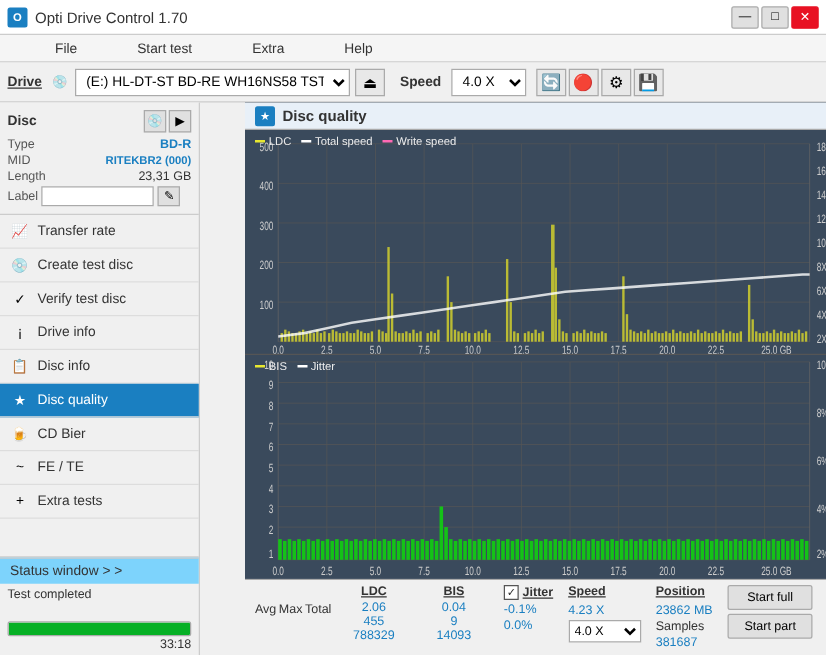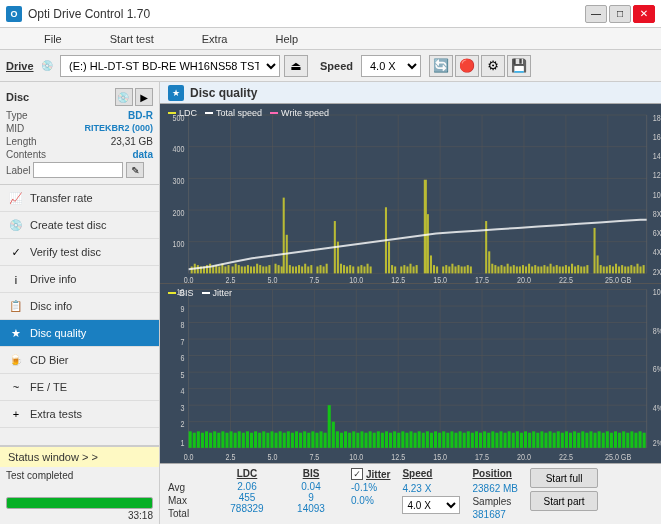--- a/index.html
+++ b/index.html
@@ -22,21 +22,21 @@
     .drive-toolbar { background: #f0f0f0; border-bottom: 1px solid #ccc; display: flex; align-items: center; padding: 3px 6px; height: 32px; gap: 4px; }
     .drive-label { font-size: 11px; font-weight: bold; color: #333; margin-right: 4px; text-decoration: underline; }
     .drive-select { height: 22px; border: 1px solid #aaa; background: white; font-size: 11px; padding: 0 4px; flex: 1; max-width: 220px; }
     .eject-btn { width: 24px; height: 22px; border: 1px solid #aaa; background: #e8e8e8; cursor: pointer; display: flex; align-items: center; justify-content: center; font-size: 12px; }
     .speed-label { font-size: 11px; font-weight: bold; color: #333; margin-left: 8px; margin-right: 4px; }
     .speed-select { height: 22px; border: 1px solid #aaa; background: white; font-size: 11px; padding: 0 4px; width: 60px; }
     .toolbar-icons { display: flex; gap: 2px; margin-left: 4px; }
     .toolbar-icon-btn { width: 24px; height: 22px; border: 1px solid #aaa; background: #e8e8e8; cursor: pointer; display: flex; align-items: center; justify-content: center; font-size: 13px; }
     
     
-    .main-layout { display: flex; height: calc(524px - 28px - 22px - 32px); }
+    .main-layout { display: flex; height: calc(524px - 28px - 22px - 32px); gap: 36px; }
     
     
     .sidebar { width: 160px; background: #f0f0f0; border-right: 1px solid #ccc; display: flex; flex-direction: column; flex-shrink: 0; }
     
     
     .disc-panel { padding: 6px; border-bottom: 1px solid #ccc; }
     .disc-header { display: flex; align-items: center; justify-content: space-between; margin-bottom: 4px; }
     .disc-header-title { font-size: 11px; font-weight: bold; color: #333; }
     .disc-icons { display: flex; gap: 2px; }
     .disc-icon { width: 18px; height: 18px; border: 1px solid #aaa; background: #e0e0e0; cursor: pointer; display: flex; align-items: center; justify-content: center; font-size: 10px; }
@@ -52,21 +52,21 @@
     
     .nav-items { display: flex; flex-direction: column; }
     .nav-item { display: flex; align-items: center; padding: 5px 8px; cursor: pointer; border-bottom: 1px solid #ddd; gap: 6px; }
     .nav-item.active { background: #1a7fc1; color: white; }
     .nav-item.active .nav-label { color: white; }
     .nav-item-icon { width: 16px; height: 16px; display: flex; align-items: center; justify-content: center; font-size: 11px; flex-shrink: 0; }
     .nav-label { font-size: 11px; color: #333; }
     
     
     .status-bar { margin-top: auto; border-top: 1px solid #ccc; }
-    .status-window-btn { display: flex; align-items: center; padding: 4px 8px; cursor: pointer; gap: 4px; background: #fef9c3; border-top: 1px solid #ccc; }
+    .status-window-btn { display: flex; align-items: center; padding: 4px 8px; cursor: pointer; gap: 4px; background: #7dd3fc; border-top: 1px solid #ccc; }
     .status-label { font-size: 11px; color: #333; }
     .status-progress-area { padding: 3px 6px; }
     .status-text { font-size: 10px; color: #333; margin-bottom: 16px; }
     .progress-bar-container { height: 12px; background: #c8c8c8; border: 1px solid #aaa; border-radius: 2px; overflow: hidden; }
     .progress-bar-fill { height: 100%; background: #06b025; width: 100%; }
     .status-time { font-size: 10px; color: #333; text-align: right; margin-top: 1px; }
     
     
     .content-area { flex: 1; display: flex; flex-direction: column; background: #3a4a5c; overflow: hidden; }
     
@@ -90,21 +90,21 @@
     .legend-item { display: flex; align-items: center; gap: 3px; font-size: 9px; }
     .legend-dot { width: 8px; height: 2px; }
     .legend-label { color: #eee; font-size: 9px; }
     
     
     .stats-area { background: #f0f0f0; border-top: 1px solid #aaa; padding: 4px 8px; }
     .stats-col { display: flex; flex-direction: column; align-items: center; min-width: 60px; }
     .stats-header { font-size: 10px; color: #333; font-weight: bold; text-decoration: underline; margin-bottom: 2px; }
     .stats-val { font-size: 10px; color: #1a7fc1; }
     .stats-val.neg { color: #1a7fc1; }
-    .stats-label-col { min-width: 45px; display: flex; flex-direction: column; gap: 2px; padding-top: 14px; }
+    .stats-label-col { min-width: 45px; display: flex; flex-direction: row; gap: 2px; padding-top: 14px; }
     .stats-row-label { font-size: 10px; color: #333; }
     .jitter-check { width: 12px; height: 12px; border: 1px solid #555; background: white; display: flex; align-items: center; justify-content: center; font-size: 9px; color: #333; }
     .jitter-label { font-size: 10px; color: #333; font-weight: bold; text-decoration: underline; }
     .speed-header-label { font-size: 10px; color: #1a7fc1; }
     .position-label { font-size: 10px; color: #333; }
     .position-val { font-size: 10px; color: #1a7fc1; }
     .start-btns { display: flex; flex-direction: column; gap: 3px; margin-left: 8px; }
     .start-btn { width: 68px; height: 20px; background: #e0e0e0; border: 1px solid #aaa; cursor: pointer; font-size: 10px; display: flex; align-items: center; justify-content: center; border-radius: 2px; }
   </style>
 </head>
@@ -166,24 +166,20 @@
         <span class="disc-key">Type</span>
         <span class="disc-val">BD-R</span>
       </div>
       <div class="disc-row">
         <span class="disc-key">MID</span>
         <span class="disc-val" style="font-size:9px;">RITEKBR2 (000)</span>
       </div>
       <div class="disc-row">
         <span class="disc-key">Length</span>
         <span class="disc-val black">23,31 GB</span>
-      </div>
-      <div class="disc-row">
-        <span class="disc-key">Contents</span>
-        <span class="disc-val">data</span>
       </div>
       <div class="disc-label-row">
         <span class="disc-label-key">Label</span>
         <input class="disc-label-input" type="text" style="">
         <button class="disc-label-btn">✎</button>
       </div>
     </div>
 
     <div class="nav-items">
       <div class="nav-item">

